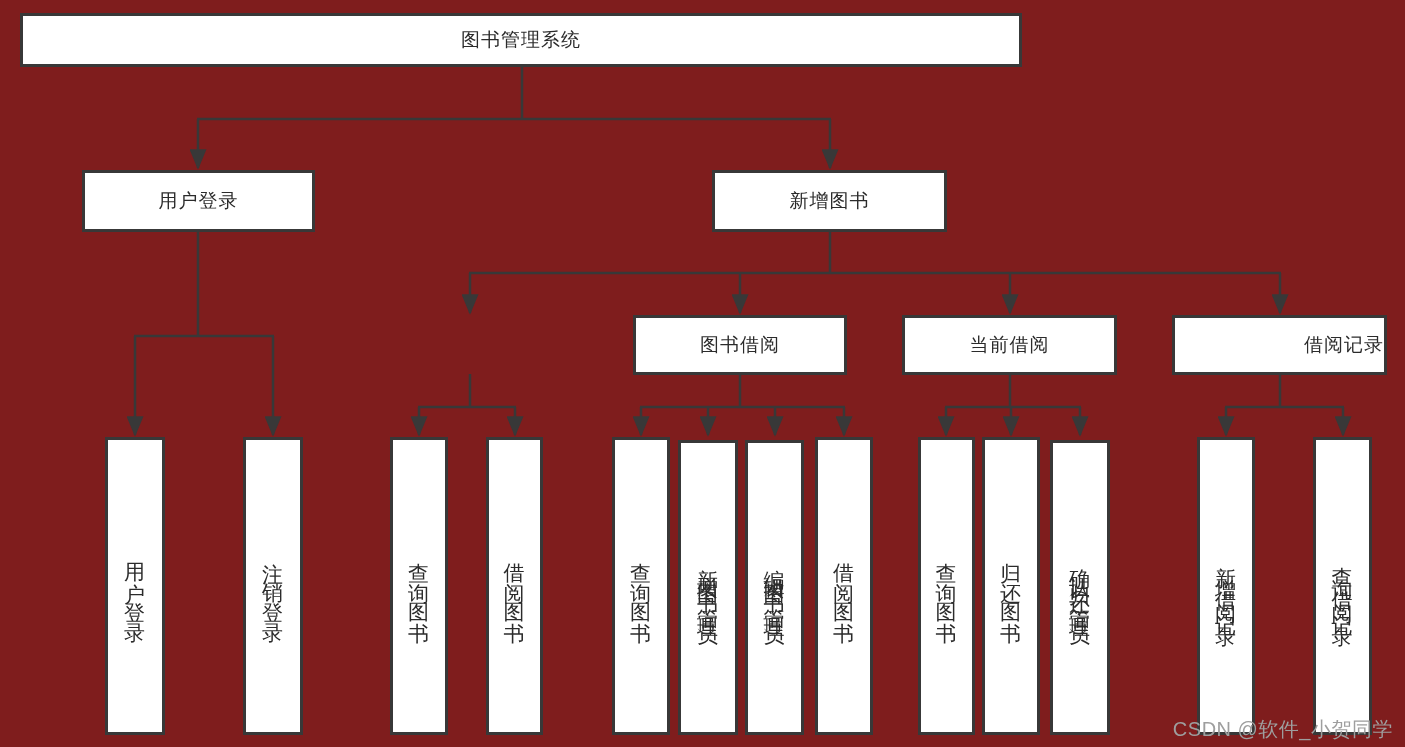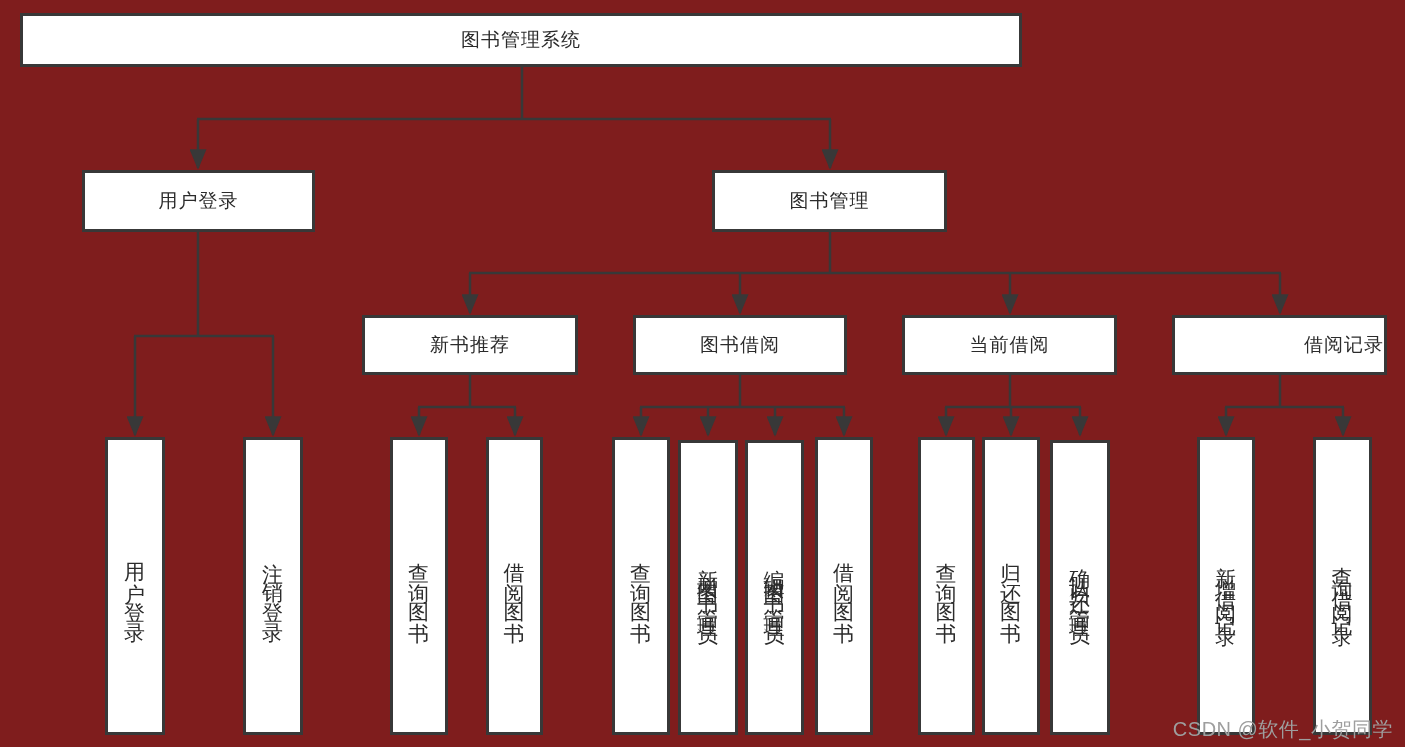--- a/index.html
+++ b/index.html
@@ -113,26 +113,23 @@
   </svg>
 
   <div class="node" style="left:20px; top:13px; width:1002px; height:54px;">
     <span class="h">图书管理系统</span>
   </div>
 
   <div class="node" style="left:82px; top:170px; width:233px; height:62px;">
     <span class="h">用户登录</span>
   </div>
   <div class="node" style="left:712px; top:170px; width:235px; height:62px;">
-    <span class="h">图书管理</span>
+    <span class="h">新增图书</span>
   </div>
 
-  <div class="node" style="left:362px; top:315px; width:216px; height:60px;">
-    <span class="h">新书推荐</span>
-  </div>
   <div class="node" style="left:902px; top:315px; width:215px; height:60px;">
     <span class="h">当前借阅</span>
   </div>
   <div class="node" style="left:633px; top:315px; width:214px; height:60px;">
     <span class="h">图书借阅</span>
   </div>
   <div class="node" style="left:1172px; top:315px; width:215px; height:60px;justify-content:flex-end;">
     <span class="h">借阅记录</span>
   </div>
 

